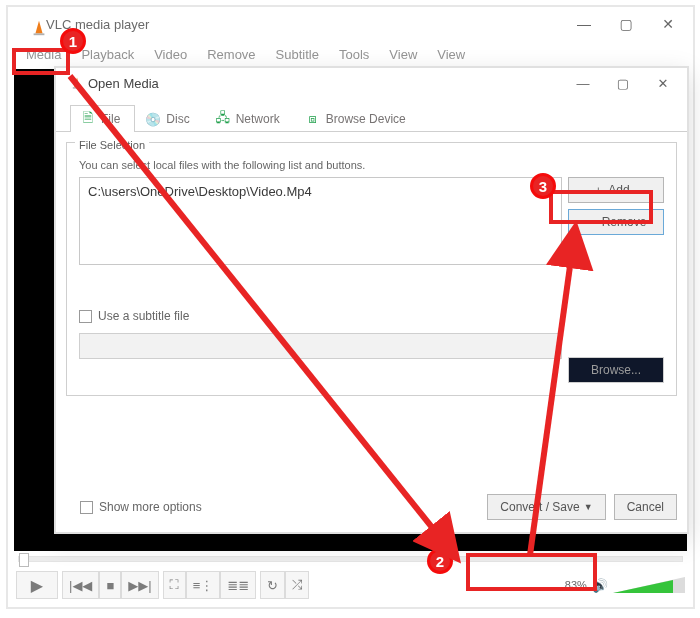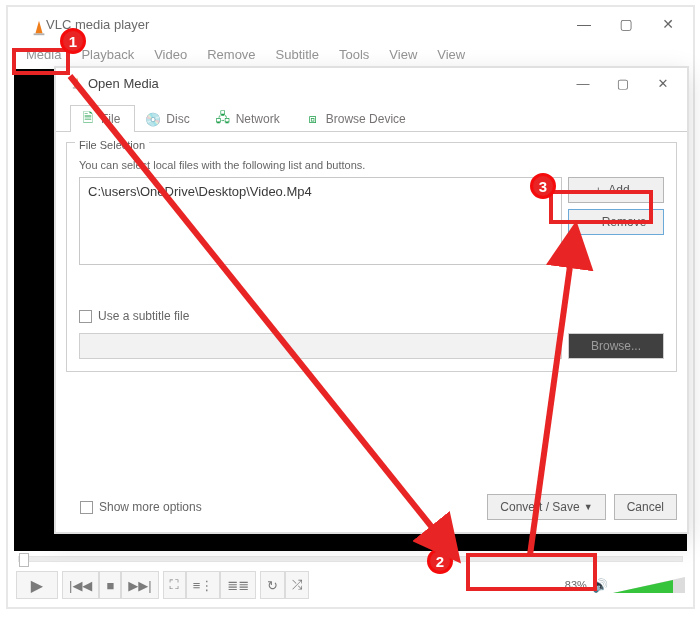--- a/index.html
+++ b/index.html
@@ -214,24 +214,24 @@
     }
     .browse-slot {
       flex:1;
       height:26px;
       border:1px solid #cfcfcf;
       background:#f2f2f2;
     }
     .browse-btn {
       width:96px; height:26px;
       border:1px solid #cfcfcf;
-      background:#404040;
+      background:#0f172a;
       color:#9c9c9c;
       font-size:12px;
-      display:flex; align-items:center; justify-content:center;
+      display:flex; align-items:center; justify-content:center;margin-top:24px;
     }
 
     .dlg-footer {
       position:absolute;
       left:24px; right:10px; bottom:10px;
       height:30px;
       display:flex; align-items:center;
     }
     .more-opts {
       display:flex; align-items:center; gap:6px;

